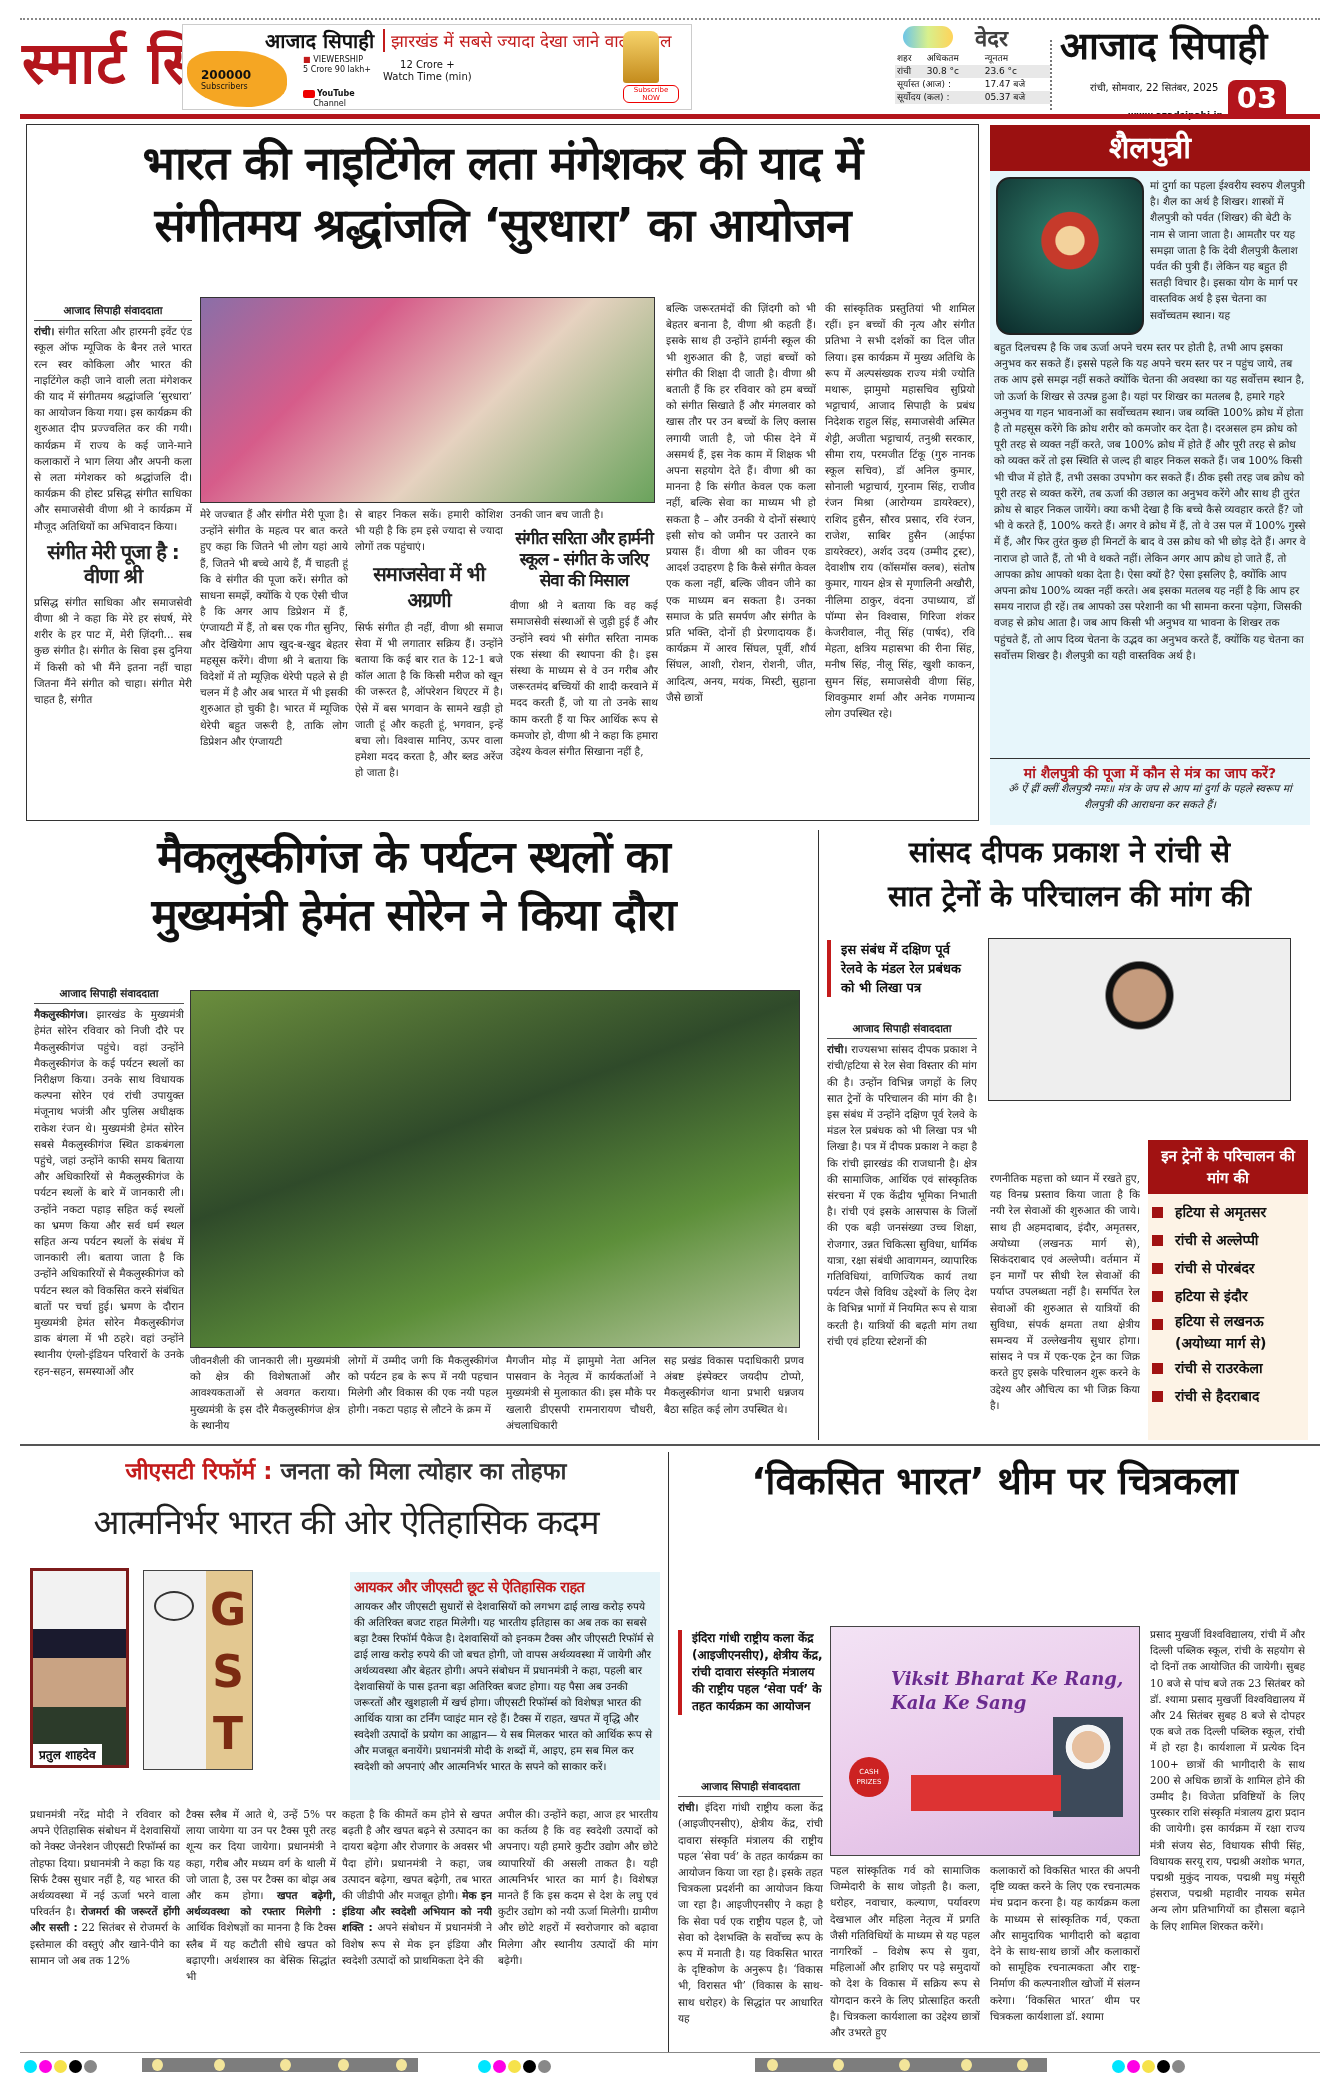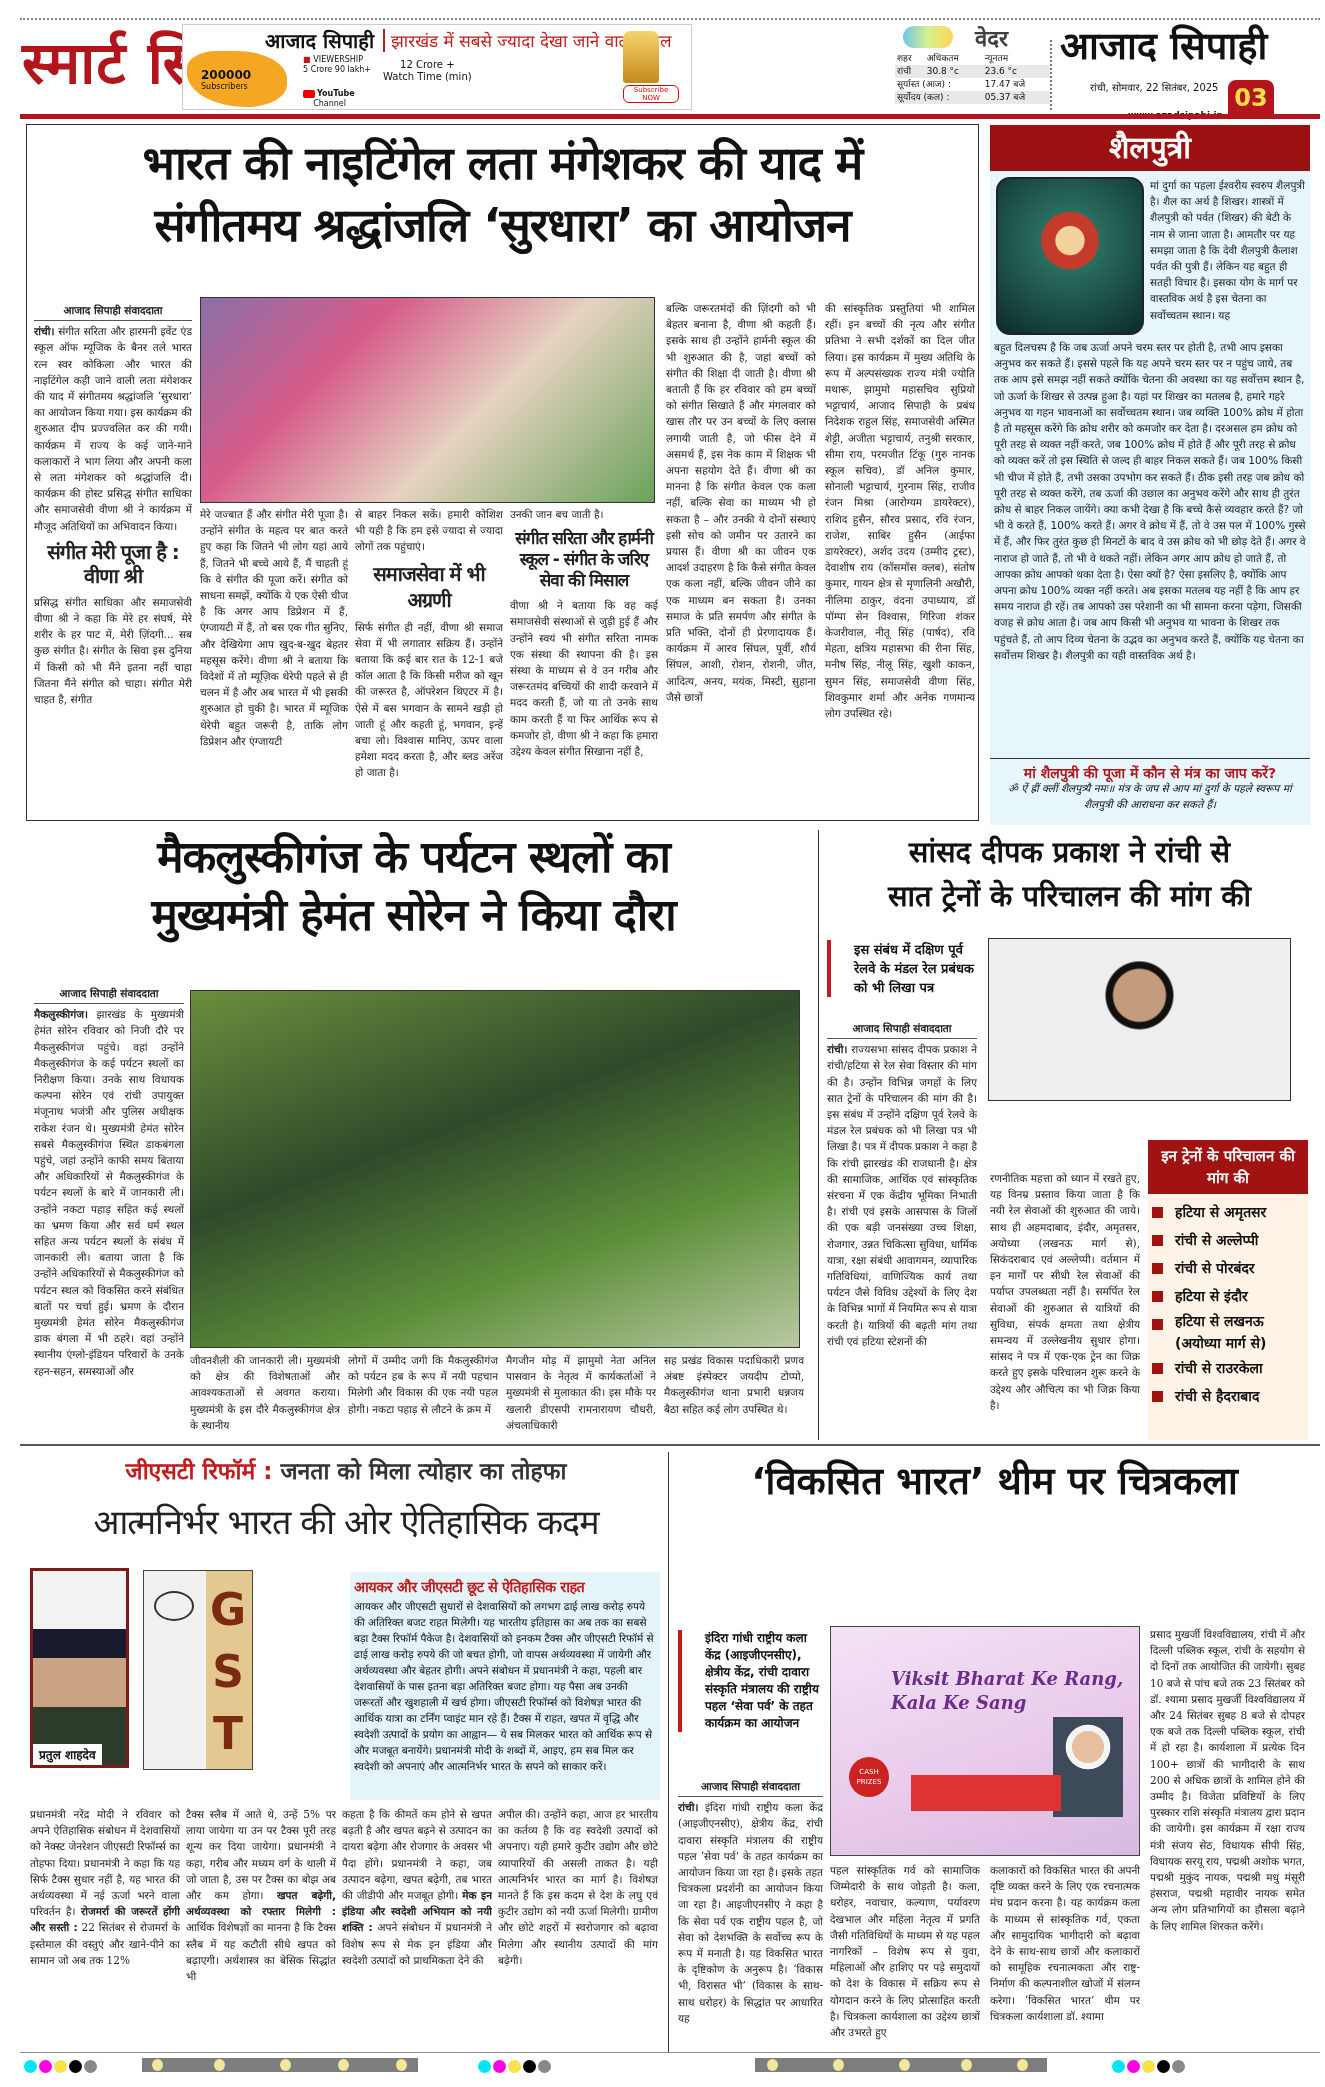--- a/index.html
+++ b/index.html
@@ -23,42 +23,42 @@
 .redline{left:20px;top:114px;width:1300px;height:5px;background:#b3151c}
 .weather{left:895px;top:22px;width:160px;height:88px;font-size:10px}
 .weather .cloud{position:absolute;left:8px;top:4px;width:50px;height:22px;background:linear-gradient(90deg,#6cc5e8,#d8f08c,#ffd35a);border-radius:14px}
 .weather .wt{position:absolute;left:80px;top:0;font-size:22px;font-weight:bold;color:#404040}
 .weather table{position:absolute;left:0;top:30px;width:155px;border-collapse:collapse;font-size:9px}
 .weather td{padding:0 2px;line-height:13px;white-space:nowrap}
 .weather tr.alt td{background:#e8e8e8}
 .masthead{left:1060px;top:24px;font-size:38px;font-weight:bold;line-height:44px;color:#111}
 .dateline{left:1090px;top:80px;font-size:10px}
 .website{left:1128px;top:110px;font-size:9px;font-weight:bold}
-.pageno{left:1228px;top:80px;width:46px;height:36px;background:#b3151c;color:#fde047;font-size:24px;font-weight:bold;text-align:center;line-height:36px;border-radius:8px 8px 0 0}
+.pageno{left:1228px;top:80px;width:58px;height:36px;background:#b3151c;color:#ffffff;font-size:29px;font-weight:bold;text-align:center;line-height:36px;border-radius:8px 8px 0 0}
 .frame{border:1px solid #333}
 .h1{font-weight:bold;text-align:center;color:#111;font-family:"DejaVu Sans",sans-serif;letter-spacing:-1px}
 .col{font-family:"DejaVu Serif",serif;font-size:10.5px;line-height:16.2px;text-align:justify;color:#222;overflow:hidden}
 .col b{font-family:"DejaVu Sans",sans-serif}
 .byline{font-size:10.5px;font-weight:bold;text-align:center;border-bottom:1px solid #555;padding-bottom:2px;margin-bottom:2px;font-family:"DejaVu Sans",sans-serif}
 .sub-h{font-weight:bold;text-align:center;font-size:22px;line-height:26px;margin:6px 0;font-family:"DejaVu Sans",sans-serif;letter-spacing:-1px}
 .photo{background:linear-gradient(135deg,#8a6fa8,#d65c8a 30%,#e6d2c0 60%,#6aa35c);border:1px solid #333}
 .photo2{background:linear-gradient(160deg,#6b8e3d,#2f4a2a 40%,#5d8f3a 70%,#b9c9a2)}
 .photo3{background:radial-gradient(circle at 50% 35%,#c59b7d 0 14%,#111 15% 18%,#eee 19%),#f1f1f1}
 .side{left:990px;top:125px;width:320px;height:700px;background:#e7f6fb}
 .side-h{position:absolute;left:0;top:0;width:320px;height:46px;background:#9b1111;color:#fff;font-size:30px;font-weight:bold;text-align:center;line-height:46px}
 .side-img{position:absolute;left:6px;top:52px;width:148px;height:158px;border-radius:14px;background:radial-gradient(circle at 50% 40%,#f3d29c 0 12%,#c63a2b 13% 24%,#2a6e5f 25%,#0b2b2b);border:2px solid #222}
 .side-text{position:absolute;font-family:"DejaVu Sans",sans-serif;font-size:10.5px;line-height:16.2px;color:#222}
 .side-q{position:absolute;left:0;top:633px;width:320px;border-top:1px solid #333;text-align:center;color:#b3151c;font-weight:bold;font-size:14px;padding-top:4px}
 .side-qtext{position:absolute;left:4px;top:655px;width:312px;text-align:center;font-style:italic;font-size:10.5px;line-height:16px}
 .trainbox{left:1148px;top:1140px;width:160px;height:300px;background:#fdf3e6}
 .trainbox .th{background:#a11212;color:#fff;font-weight:bold;font-size:15px;text-align:center;line-height:22px;padding:5px 2px}
 .trainbox ul{list-style:none;padding:4px 4px 0 4px}
 .trainbox li{font-size:14px;font-weight:bold;line-height:28px;display:flex;align-items:flex-start}
 .trainbox li .sq{display:inline-block;width:11px;height:11px;background:#a11212;margin:9px 12px 0 0;flex:none}
-.pullquote{border-left:4px solid #c31b1b;padding-left:23px;font-size:13px;font-weight:bold;line-height:19px;font-family:"DejaVu Sans",sans-serif}
+.pullquote{border-left:4px solid #c31b1b;padding-left:10px;font-size:13px;font-weight:bold;line-height:19px;font-family:"DejaVu Sans",sans-serif}
 .gstbox{left:350px;top:1572px;width:310px;height:228px;background:#e5f4f9}
 .gstbox .gh{color:#c31b1b;font-weight:bold;font-size:14.5px;margin:4px 4px 2px 4px;letter-spacing:-0.5px}
 .gstbox .gt{font-size:10.5px;line-height:16px;margin:0 4px;font-family:"DejaVu Sans",sans-serif}
 .regmarks{top:2058px;height:14px}
 .dot{display:inline-block;width:13px;height:13px;border-radius:50%;margin-right:2px}
 .bar{top:2058px;height:14px;background:#7d7d7d}
 .bar i{position:absolute;top:1px;width:11px;height:12px;border-radius:50%;background:#f3e59a}
 .vrule{background:#333;width:1px}
 .caption-label{position:absolute;left:0;bottom:0;background:#fff;font-size:12px;font-weight:bold;padding:2px 6px}
 .poster{left:830px;top:1626px;width:310px;height:230px;background:linear-gradient(160deg,#f3e3f5,#e9c9ea 60%,#d8b9e2);border:1px solid #444}

